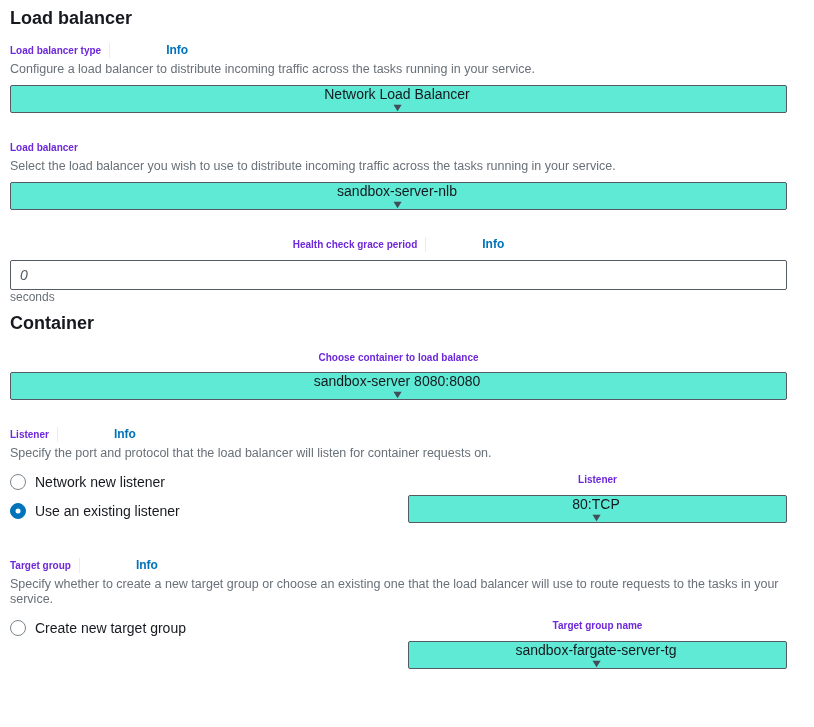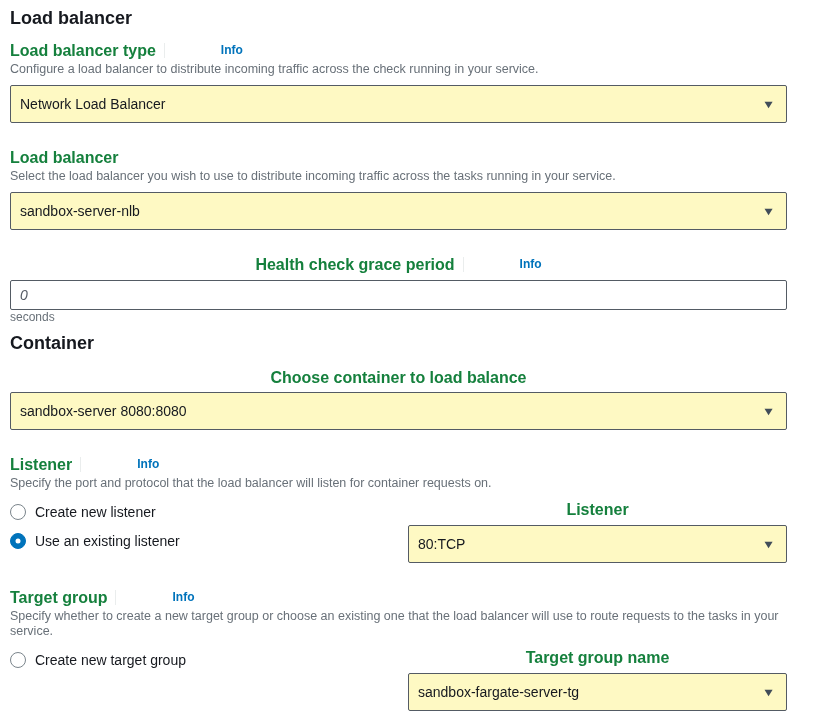--- a/index.html
+++ b/index.html
@@ -14,40 +14,40 @@
   .page { padding: 8px 27px 0 10px; }
 
   .section-heading {
     font-size: 18px; font-weight: 600; color: #16191f;
     margin: 0 0 13px 0; line-height: 21px;
   }
   .section-heading.container-heading { margin-top: 9px; margin-bottom: 15px; }
 
   .field { margin-bottom: 26px; }
   .label-row { display: flex; align-items: center; margin-bottom: 3px; }
-  .field-label { font-size: 16px; font-weight: 700; color: #15803d; line-height: 17px; }
+  .field-label { font-size: 10px; font-weight: 700; color: #6d28d9; line-height: 17px; }
   .label-divider {
     width: 1px; height: 15px; background: #eaeded; margin: 0 8px;
   }
   .info-link {
     font-size: 12px; font-weight: 700; color: #0073bb;
     text-decoration: none; line-height: 15px; cursor: pointer; padding-left: 48px;
   }
   .field-desc {
     font-size: 12.5px; color: #687078; line-height: 15px; margin: 0 0 8px 0;
   }
   .label-only { margin-bottom: 7px; justify-content: center; }
 
   .select-box {
-    height: 38px; width: 100%;
+    height: 28px; width: 100%;
     border: 1px solid #545b64; border-radius: 2px;
-    background: #fef9c3;
+    background: #5eead4;
     display: flex; align-items: center; justify-content: space-between;
     padding: 0 12px 0 9px;
-    font-size: 14px; color: #16191f; cursor: pointer;
+    font-size: 14px; color: #16191f; cursor: pointer; flex-direction: column;
   }
   .chevron { color: #414d59; font-size: 11px; line-height: 1; transform: scaleX(1.25); }
 
   .text-input {
     height: 30px; width: 100%;
     border: 1px solid #545b64; border-radius: 2px;
     padding: 0 9px; font-size: 14px; color: #16191f;
     font-family: "Liberation Sans", sans-serif;
     background: #fff; outline: none;
   }
@@ -82,21 +82,21 @@
 <div class="page">
 
   <h1 class="section-heading">Load balancer</h1>
 
   <div class="field">
     <div class="label-row">
       <span class="field-label">Load balancer type</span>
       <span class="label-divider"></span>
       <a class="info-link">Info</a>
     </div>
-    <p class="field-desc">Configure a load balancer to distribute incoming traffic across the check running in your service.</p>
+    <p class="field-desc">Configure a load balancer to distribute incoming traffic across the tasks running in your service.</p>
     <div class="select-box">
       <span>Network Load Balancer</span>
       <span class="chevron">▼</span>
     </div>
   </div>
 
   <div class="field">
     <div class="label-row">
       <span class="field-label">Load balancer</span>
     </div>
@@ -134,21 +134,21 @@
       <span class="field-label">Listener</span>
       <span class="label-divider"></span>
       <a class="info-link">Info</a>
     </div>
     <p class="field-desc" style="margin-bottom:10px;">Specify the port and protocol that the load balancer will listen for container requests on.</p>
 
     <div class="two-col listener-row">
       <div class="col-left">
         <div class="radio-item">
           <span class="radio-circle"></span>
-          <span class="radio-label">Create new listener</span>
+          <span class="radio-label">Network new listener</span>
         </div>
         <div class="radio-item checked">
           <span class="radio-circle"></span>
           <span class="radio-label">Use an existing listener</span>
         </div>
       </div>
       <div class="col-right">
         <div class="sub-field">
           <div class="label-row label-only">
             <span class="field-label">Listener</span>

